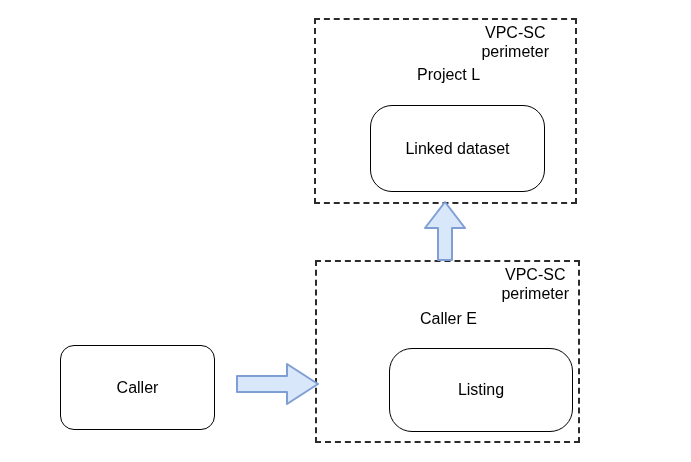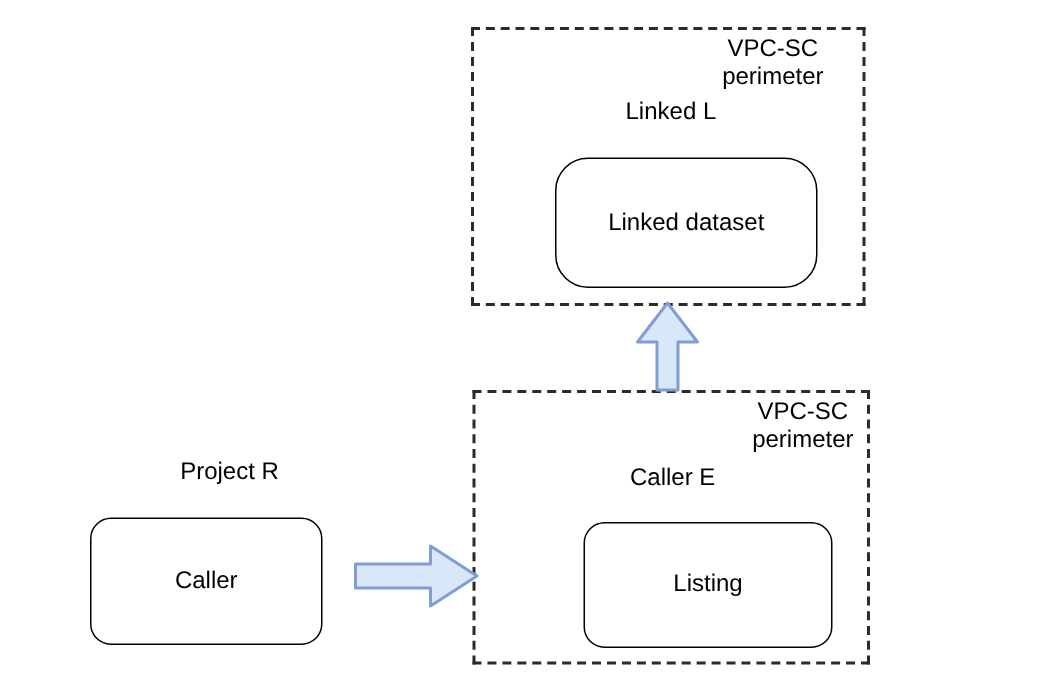--- a/index.html
+++ b/index.html
@@ -55,38 +55,37 @@
 </head>
 <body>
 
 <div class="canvas">
 
   <div class="perimeter" style="left:314px; top:18px; width:263px; height:186px;">
     <div class="perimeter-label" style="top:3px; right:26px;">
       <div>VPC-SC</div>
       <div>perimeter</div>
     </div>
-    <div class="project-label" style="left:101px; top:46px;">Linked L</div>
+    <div class="project-label" style="left:101px; top:46px;">Project L</div>
     <div class="node" style="left:54px; top:85px; width:175px; height:87px;border-radius:22px;">
       <span>Linked dataset</span>
     </div>
   </div>
 
   <div class="perimeter" style="left:315px; top:260px; width:265px; height:183px;">
     <div class="perimeter-label" style="top:3px; right:9px;">
       <div>VPC-SC</div>
       <div>perimeter</div>
     </div>
     <div class="project-label" style="left:103px; top:48px;">Caller E</div>
-    <div class="node" style="left:72px; top:86px; width:166px; height:84px;">
+    <div class="node" style="left:72px; top:86px; width:184px; height:84px;border-radius:23px;">
       <span>Listing</span>
     </div>
   </div>
 
-  <div class="project-label" style="left:103px; top:306px; width:100px; text-align:center;">Project R</div>
   <div class="node" style="left:60px; top:345px; width:155px; height:85px;">
     <span>Caller</span>
   </div>
 
   <svg class="arrow-svg" style="left:235px; top:361px;" width="86" height="46" viewBox="0 0 86 46">
     <polygon points="2,15 52,15 52,3 83,23 52,43 52,31 2,31" stroke-width="2" stroke-linejoin="round" fill="#d9e7fa" stroke="#7f9fd4"></polygon>
   </svg>
 
   <svg class="arrow-svg" style="left:422px; top:200px;" width="46" height="62" viewBox="0 0 46 62">
     <polygon points="23,2 43,28 30,28 30,60 16,60 16,28 3,28" stroke-width="2" stroke-linejoin="round" fill="#d9e7fa" stroke="#7f9fd4"></polygon>

